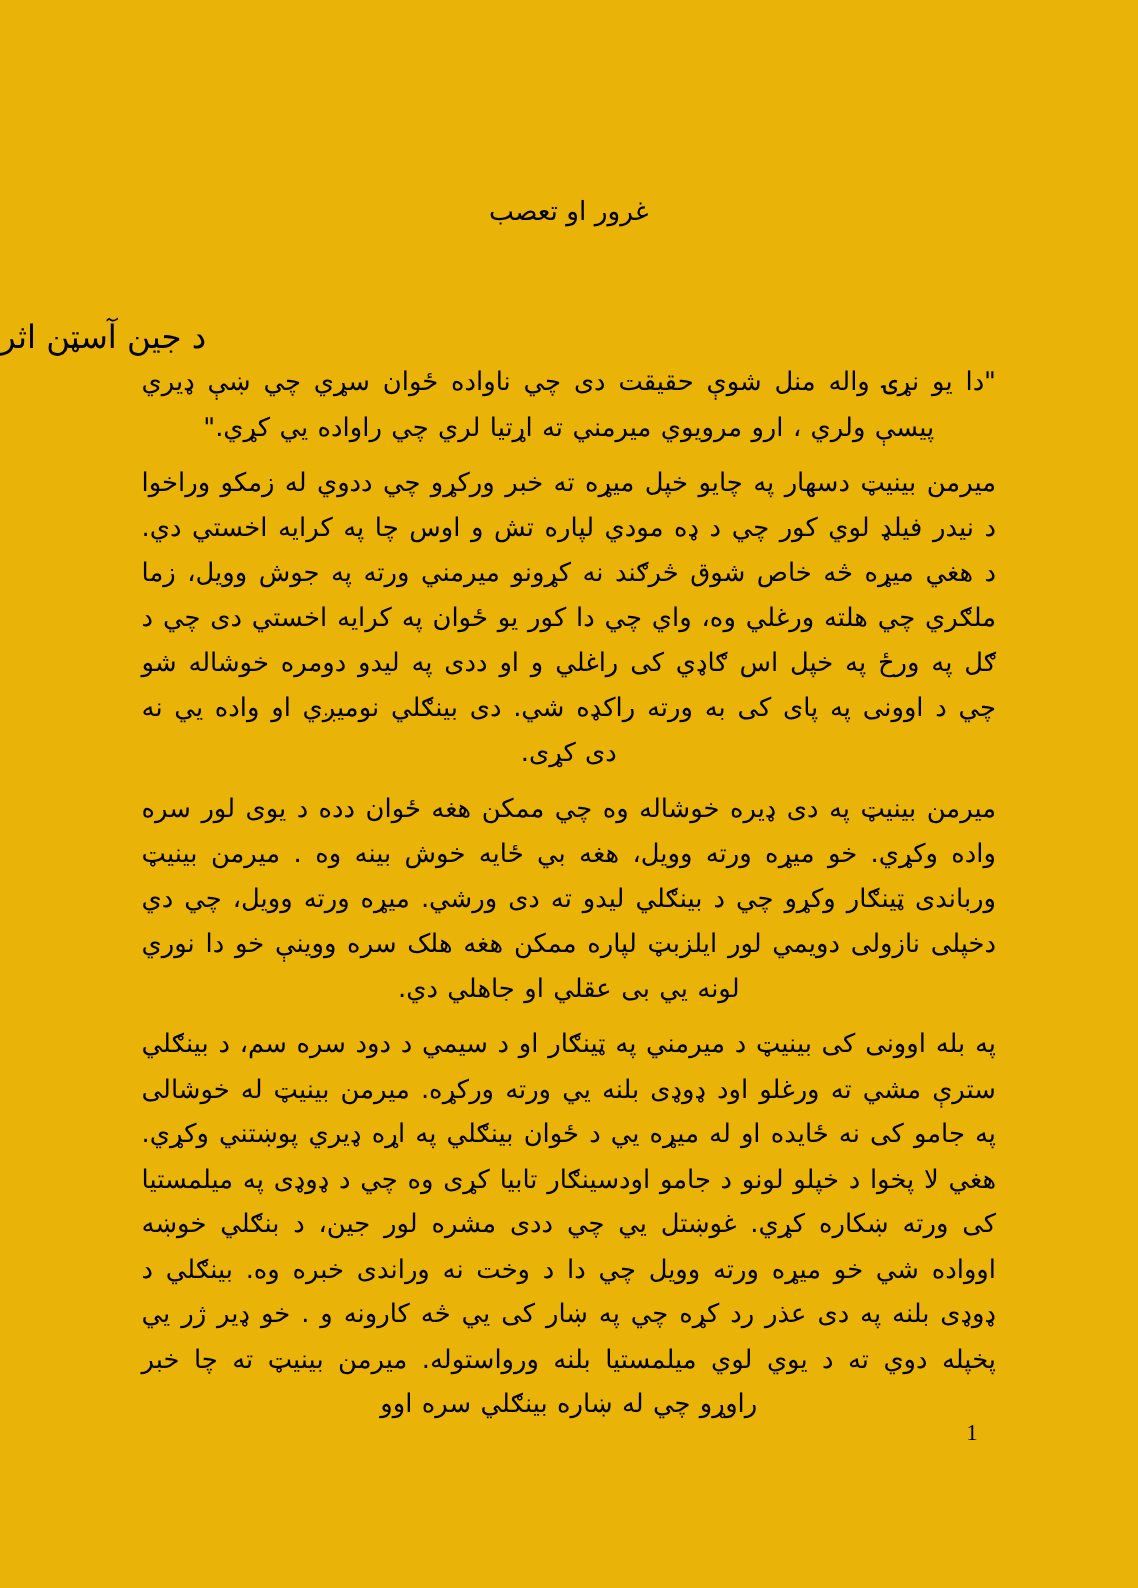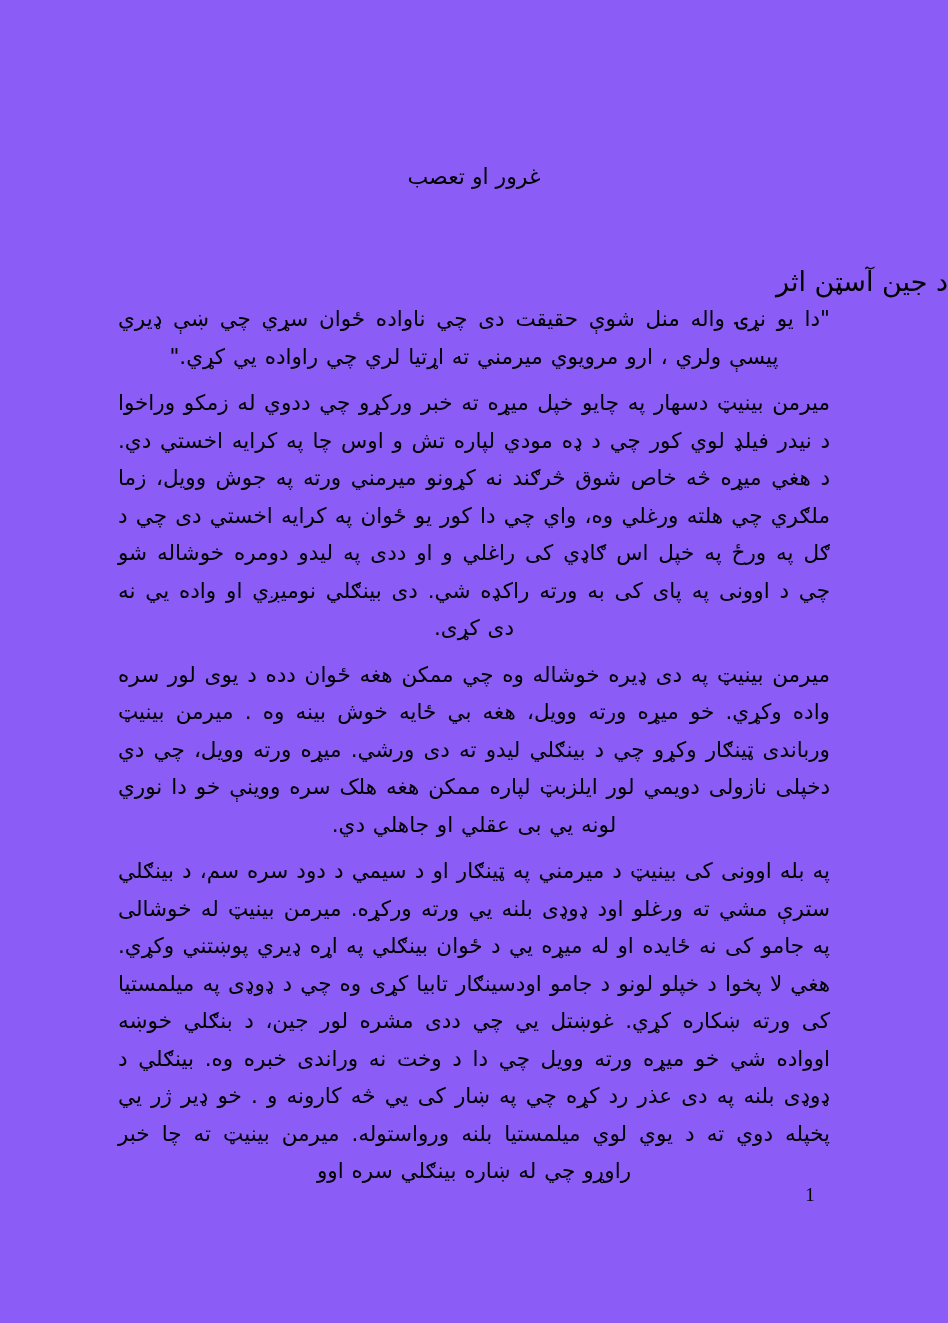--- a/index.html
+++ b/index.html
@@ -6,21 +6,21 @@
     margin: 0;
     padding: 0;
     background: #ffffff;
   }
 
   .page {
     position: relative;
     width: 948px;
     height: 1323px;
     margin: 0 auto;
-    background: #8b5cf6;
+    background: #eab308;
     overflow: hidden;
     font-family: "DejaVu Sans", "Liberation Serif", serif;
     color: #000000;
     box-sizing: border-box;
   }
 
   
   .doc-title {
     position: absolute;
     top: 146px;
@@ -33,21 +33,21 @@
     font-weight: 400;
     direction: rtl;
     unicode-bidi: isolate;
   }
 
   .doc-subtitle {
     position: absolute;
     top: 241px;
     left: 0;
     right: 0;
-    text-align: right;
+    text-align: left;
     font-family: "DejaVu Sans", "Liberation Serif", serif;
     font-size: 27px;
     line-height: 38px;
     font-weight: 400;
     direction: rtl;
     unicode-bidi: isolate;
   }
 
   
   .body-col {

